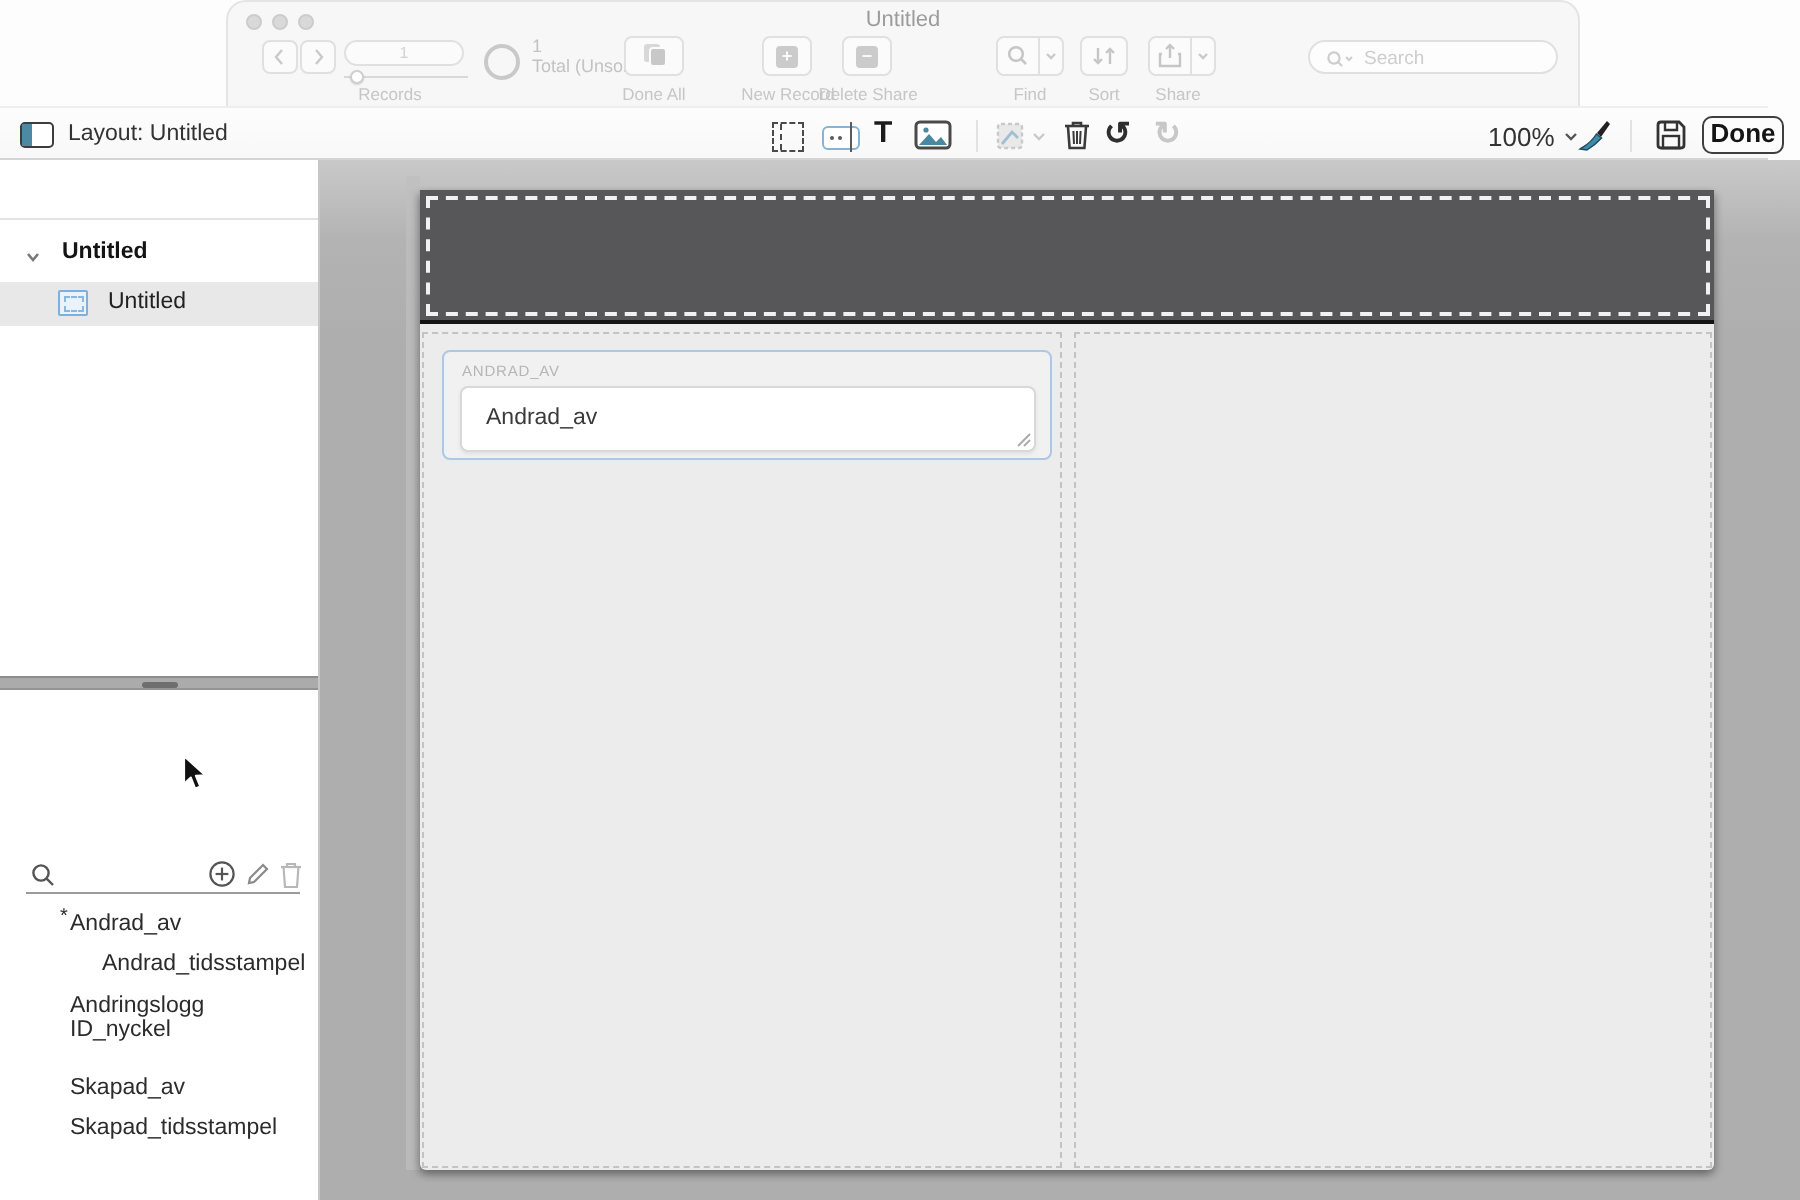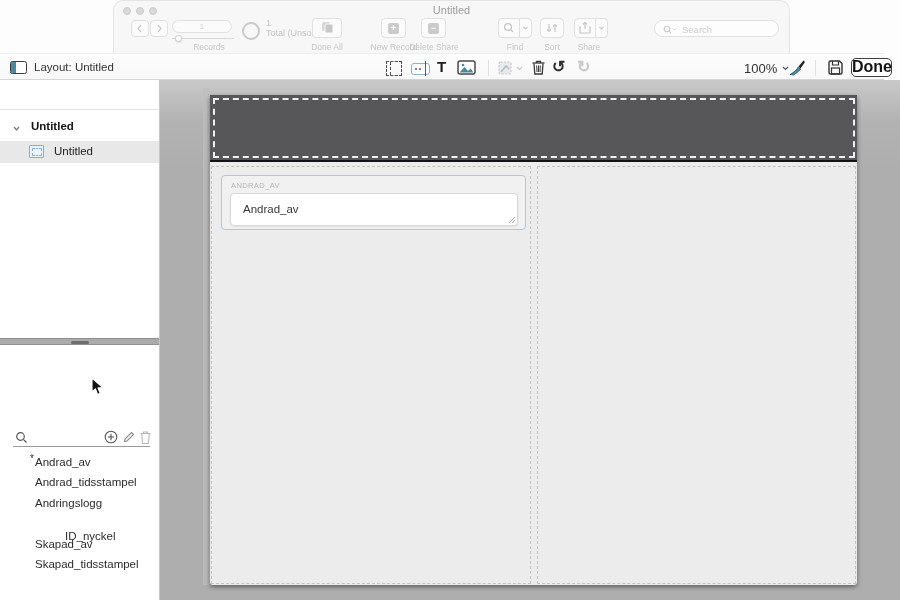--- a/index.html
+++ b/index.html
@@ -46,21 +46,21 @@
   #tool-field .dot { position:absolute; top:4px; width:2px; height:2px; background:#5a5a5a; border-radius:50%; }
   #tool-field::after { content:""; position:absolute; right:3px; top:-3px; height:15px; border-left:1.5px solid #5a5a5a; }
   #tool-text { left:437px; top:4px; font-size:15px; font-weight:600; color:#1c1c1c; }
   #tool-sep1 { left:488px; top:6px; width:1px; height:16px; background:#e2e2e2; }
   #tool-sep2 { left:815px; top:6px; width:1px; height:16px; background:#e2e2e2; }
   #undo-glyph { left:552px; top:3px; font-size:16px; font-weight:700; color:#2e2e2e; }
   #redo-glyph { left:577px; top:3px; font-size:16px; font-weight:700; color:#c7c7c7; }
   #zoom-ctrl { position:absolute; left:744px; top:7px; font-size:13px; color:#333; }
   #done-btn { position:absolute; left:851px; top:4px; width:41px; height:19px;
               border:1.5px solid #3f3f3f; border-radius:5px; background:#fcfcfc;
-              font-size:16px; font-weight:600; color:#141414; text-align:center; line-height:16px; }
+              font-size:13px; font-weight:600; color:#141414; text-align:center; line-height:16px; }
 
   
   #sidebar { position:absolute; left:0; top:80px; width:160px; height:520px;
              background:#ffffff; border-right:1px solid #c7c7c7; }
   #new-layout-row { position:absolute; left:0; top:6px; width:100%; height:20px; }
   #new-layout-label { position:absolute; left:33px; top:3px; font-size:11.5px; color:#4a4a4a; }
   #sidebar-div1 { position:absolute; left:0; top:29px; width:100%; border-top:1px solid #e3e3e3; }
   #tree-group { position:absolute; left:0; top:38px; width:100%; height:20px; }
   #tree-group-label { position:absolute; left:31px; top:2px; font-size:11.5px; font-weight:700; color:#141414; }
   #layout-item-row { position:absolute; left:0; top:61px; width:100%; height:22px; background:#e8e8e8; }
@@ -130,21 +130,21 @@
       <svg width="16" height="15" viewBox="0 0 16 15">
           <polyline class="chev-sm" points="7,4 10,7.5 7,11"></polyline>
         </svg>
     </div>
     <div class="gbox" style="left:58px;top:19px;width:60px;height:13px;border-radius:7px;text-align:center;font-size:8px;color:#d2d2d2;line-height:12px;">1</div>
     <div style="position:absolute;left:58px;top:37px;width:62px;border-top:1.5px solid #d8d8d8;"></div>
     <div style="position:absolute;left:61px;top:34px;width:7px;height:7px;border-radius:50%;background:#fff;border:1px solid #cfcfcf;box-shadow:0 0.5px 1px rgba(0,0,0,.15);"></div>
     <div style="position:absolute;left:128px;top:21px;width:18px;height:18px;border-radius:50%;border:2.5px solid #c9c9c9;"></div>
     <div style="position:absolute;left:152px;top:17px;font-size:9px;color:#c3c3c3;">1</div>
     <div style="position:absolute;left:152px;top:27px;font-size:9px;color:#c3c3c3;">Total (Unsorted)</div>
-    <div class="tb-label" style="left:55px;width:80px;">Records</div>
+    <div class="tb-label" style="left:41px;width:80px;">Records</div>
 
     <div class="gbox" style="left:198px;top:17px;width:30px;height:20px;">
       <svg width="28" height="18" viewBox="0 0 28 18">
         <rect x="9" y="3" width="8" height="9" rx="1.5" fill="#d8d8d8"></rect>
         <rect x="12" y="5" width="8" height="9" rx="1.5" fill="#c8c8c8" stroke="#fbfbfb" stroke-width="1"></rect>
       </svg>
     </div>
     <div class="tb-label" style="left:183px;width:60px;">Done All</div>
 
     <div class="gbox" style="left:267px;top:17px;width:25px;height:20px;">
@@ -305,27 +305,27 @@
         <line x1="1.5" y1="3.5" x2="11.5" y2="3.5" stroke="#b8b8b8" stroke-width="1.1"></line>
         <path d="M4.5 3.5 V2 H8.5 V3.5" fill="none" stroke="#b8b8b8" stroke-width="1.1"></path>
         <path d="M2.8 4 L3.5 13.5 H9.5 L10.2 4" fill="none" stroke="#b8b8b8" stroke-width="1.1"></path>
       </svg>
       <div id="field-search-underline"></div>
 
       <div class="field-row" style="top:111px;">
         <span class="field-marker">*</span>
         <span>Andrad_av</span>
       </div>
-      <div class="field-row" style="top:131px;">
+      <div class="field-row" style="top:131px;margin-left:16px;">
         <span>Andrad_tidsstampel</span>
       </div>
       <div class="field-row" style="top:152px;">
         <span>Andringslogg</span>
       </div>
-      <div class="field-row" style="top:185px;margin-left:30px;">
+      <div class="field-row" style="top:164px;">
         <span>ID_nyckel</span>
       </div>
       <div class="field-row" style="top:193px;">
         <span>Skapad_av</span>
       </div>
       <div class="field-row" style="top:213px;">
         <span>Skapad_tidsstampel</span>
       </div>
     </div>
 

